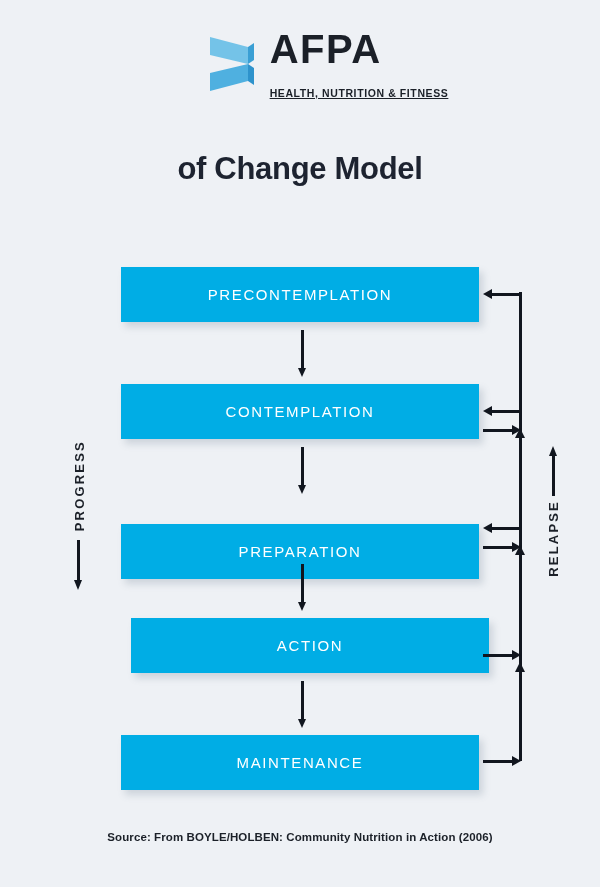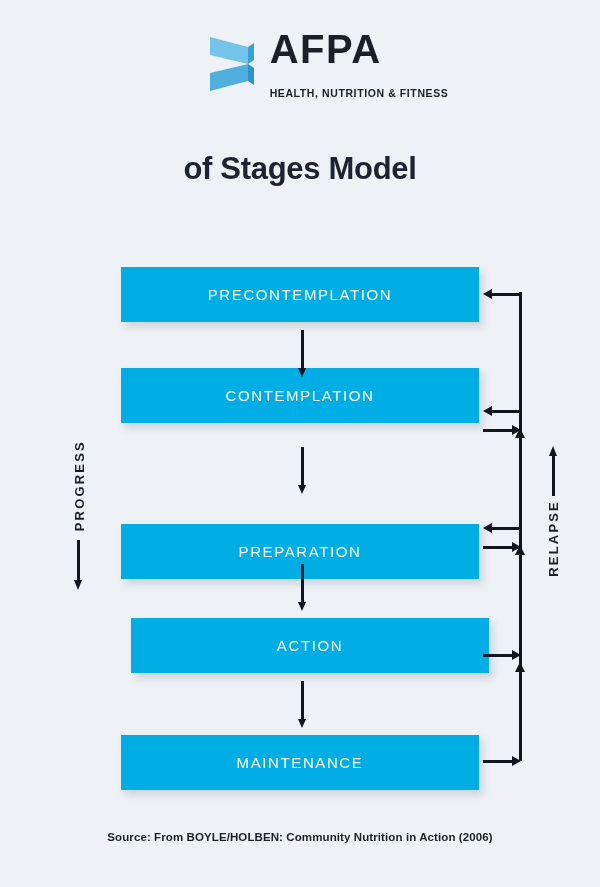--- a/index.html
+++ b/index.html
@@ -10,39 +10,39 @@
     -webkit-font-smoothing:antialiased;
   }
 
   
   .logo-block{position:absolute;left:0;top:28px;width:600px;height:72px;
     display:flex;align-items:center;justify-content:center;gap:14px;padding-left:28px;}
   .logo-mark{width:48px;height:58px;flex:0 0 auto;}
   .logo-text{display:flex;flex-direction:column;align-items:flex-start;}
   .logo-word{font-size:40px;font-weight:bold;letter-spacing:1.5px;color:#1b2028;line-height:1;}
   .logo-tag{font-size:10.5px;font-weight:bold;letter-spacing:0.6px;color:#1b2028;
-    margin-top:18px;white-space:nowrap;}
+    margin-top:18px;white-space:nowrap;text-decoration:underline;}
 
   
   .title{position:absolute;left:0;top:128px;width:600px;text-align:center;
     font-size:31px;font-weight:bold;line-height:1.28;color:#1d2330;
     letter-spacing:-0.3px;}
   .title .l2{display:block;}
 
   
   .diagram{position:absolute;left:0;top:0;width:600px;height:887px;border-radius:17px;}
 
   .stage-box{position:absolute;left:121px;width:358px;height:55px;
     background:#00ade5;
     box-shadow:4px 5px 7px rgba(90,110,130,0.22);
     display:flex;align-items:center;justify-content:center;}
   .stage-label{color:#ffffff;font-size:15px;font-weight:500;
     letter-spacing:1.6px;white-space:nowrap;}
 
-  .b0{top:267px;} .b1{top:368px;} .b2{top:524px;} .b3{top:618px;margin-left:10px;} .b4{top:735px;}
+  .b0{top:267px;} .b1{top:384px;} .b2{top:524px;} .b3{top:618px;margin-left:10px;} .b4{top:735px;}
 
   
   .vconn{position:absolute;left:298px;width:8px;}
   .vconn .shaft{position:absolute;left:2.5px;top:0;width:3px;background:#11161f;}
   .vconn .head{position:absolute;left:0;width:0;height:0;
     border-left:4.5px solid transparent;border-right:4.5px solid transparent;
     border-top:9px solid #11161f;}
   .v0{top:330px;height:47px;} .v1{top:447px;height:47px;}
   .v2{top:564px;height:47px;} .v3{top:681px;height:47px;}
 
@@ -97,21 +97,21 @@
       <polygon points="40,29 40,46 46,50 46,33" fill="#2e93cc"></polygon>
     </svg>
   </span>
   <span class="logo-text">
     <span class="logo-word">AFPA</span>
     <span class="logo-tag">HEALTH, NUTRITION &amp; FITNESS</span>
   </span>
 </div>
 
 <h1 class="title">
-  <span class="l2">of Stages Model</span>
+  <span class="l2">of Change Model</span>
 </h1>
 
 <div class="diagram">
 
   <div class="stage-box b0">
     <span class="stage-label">PRECONTEMPLATION</span>
   </div>
   <div class="stage-box b1">
     <span class="stage-label">CONTEMPLATION</span>
   </div>

